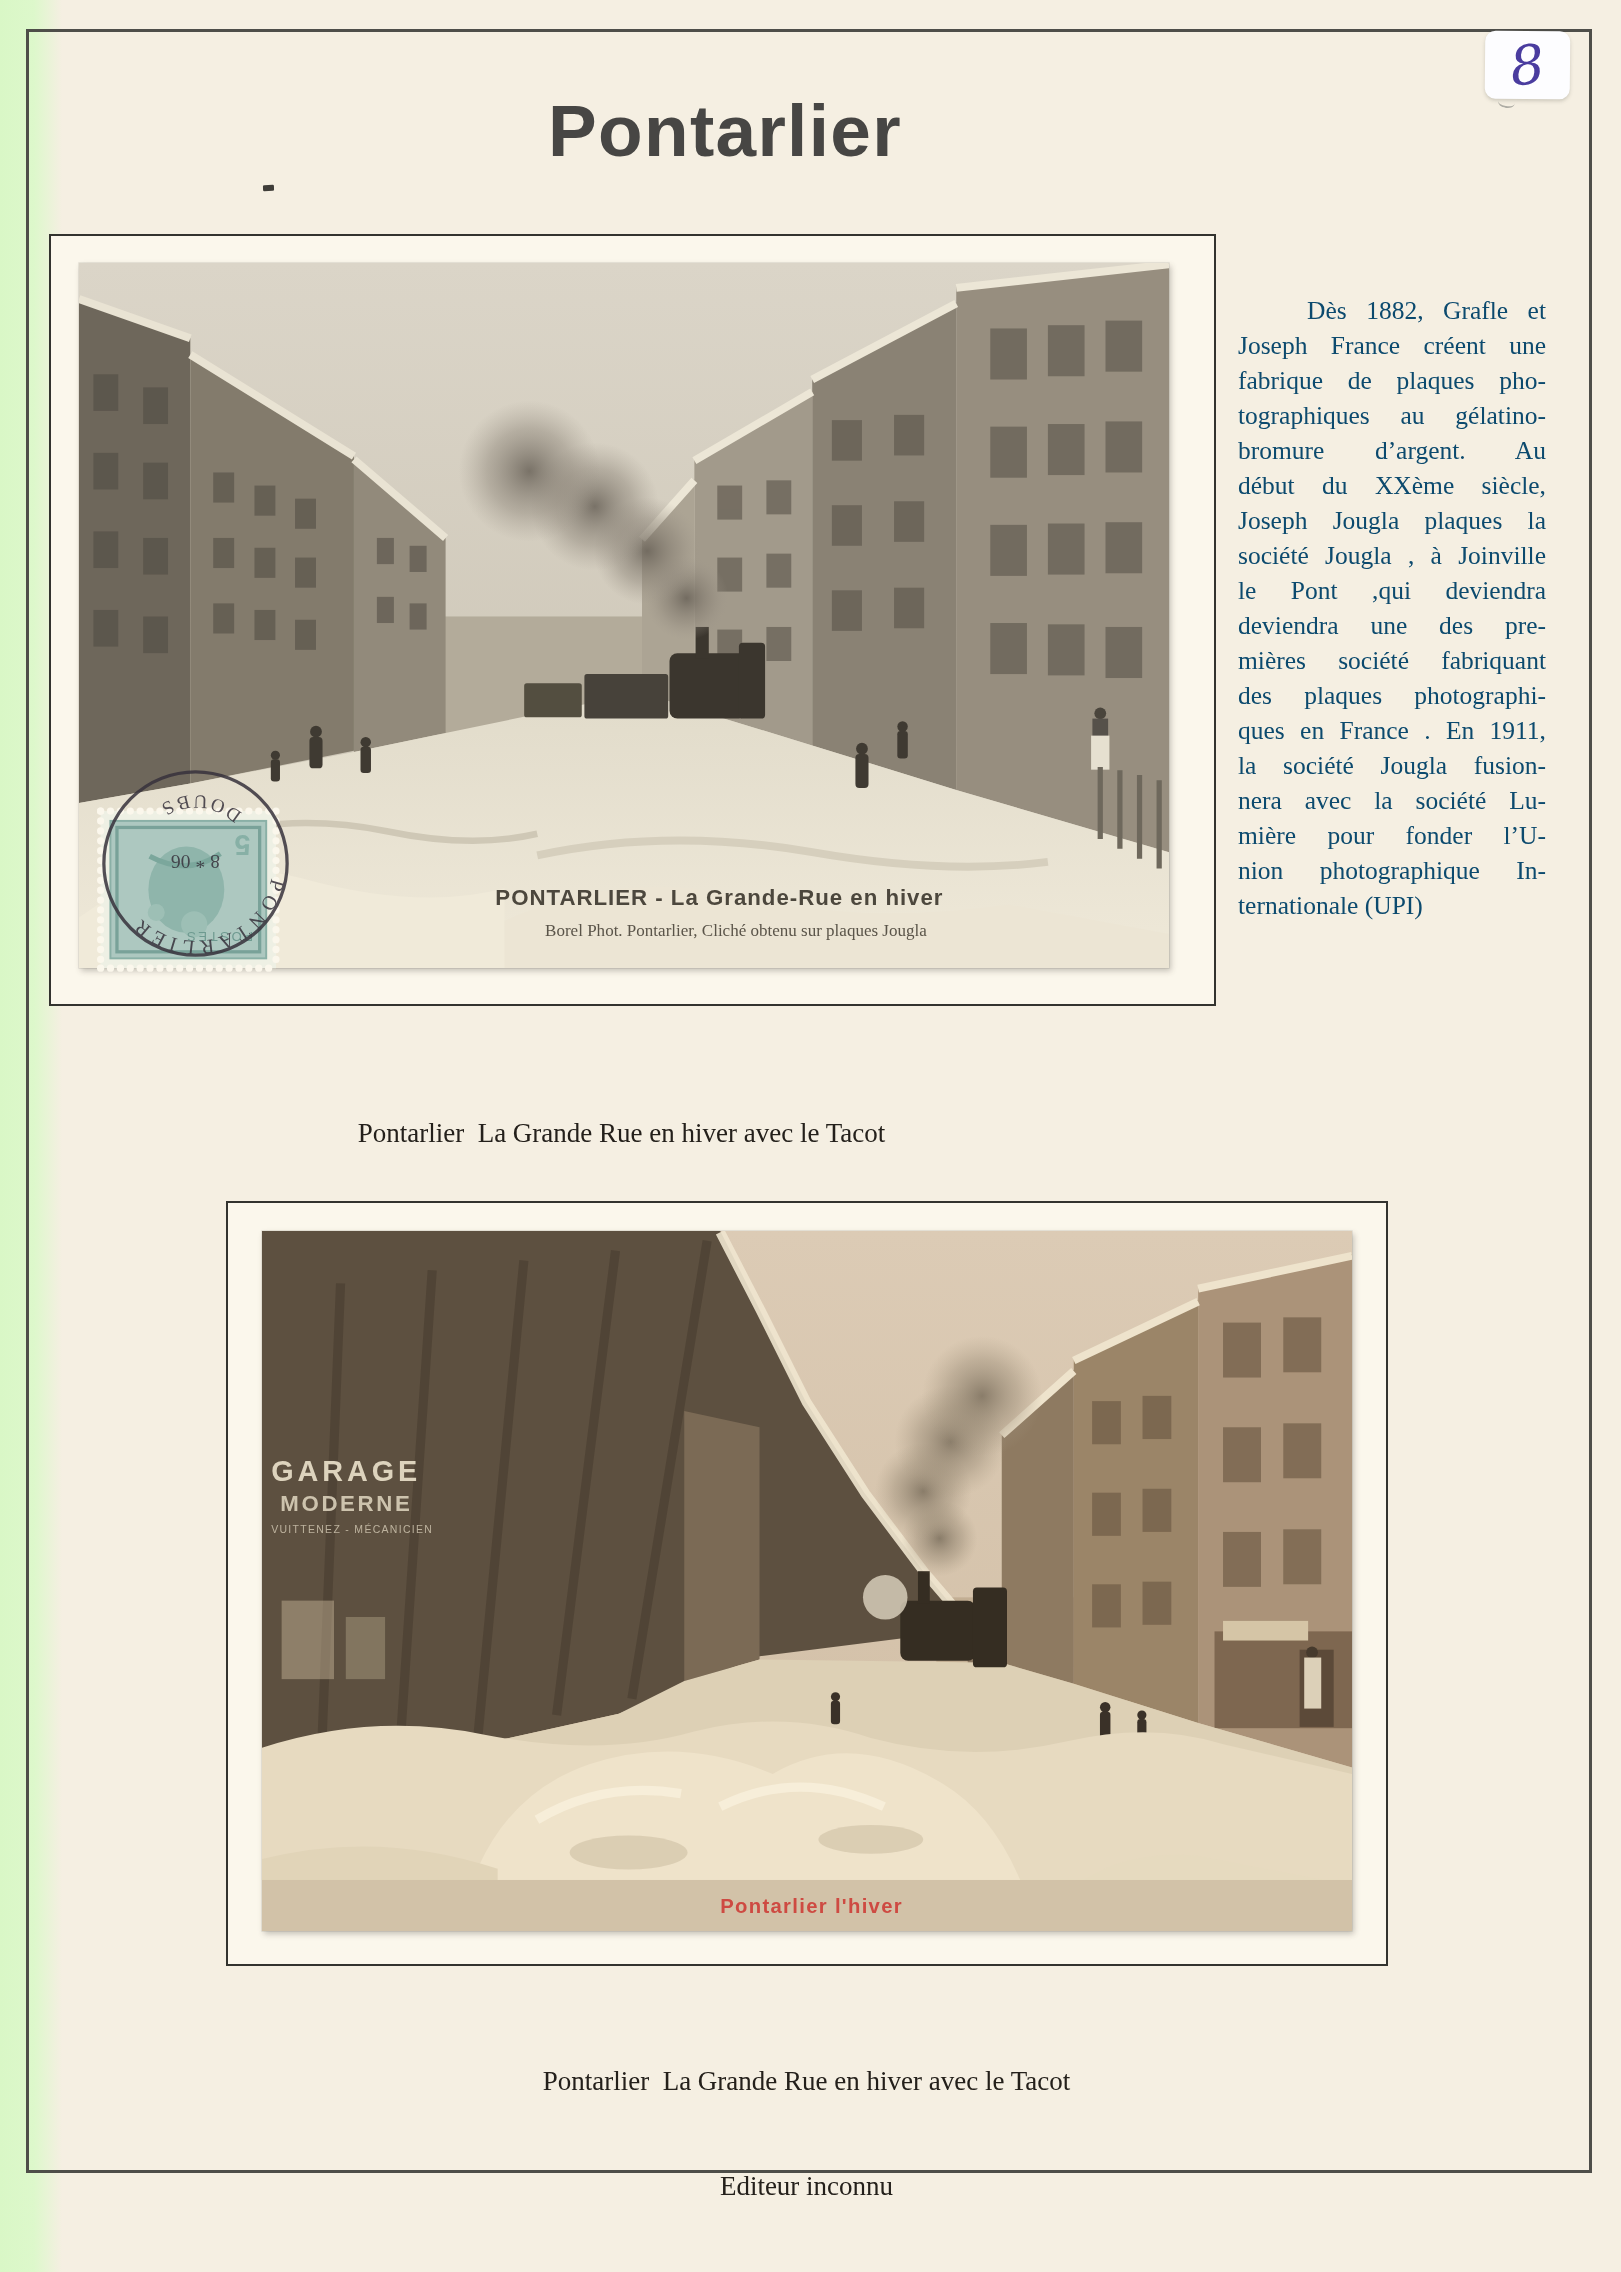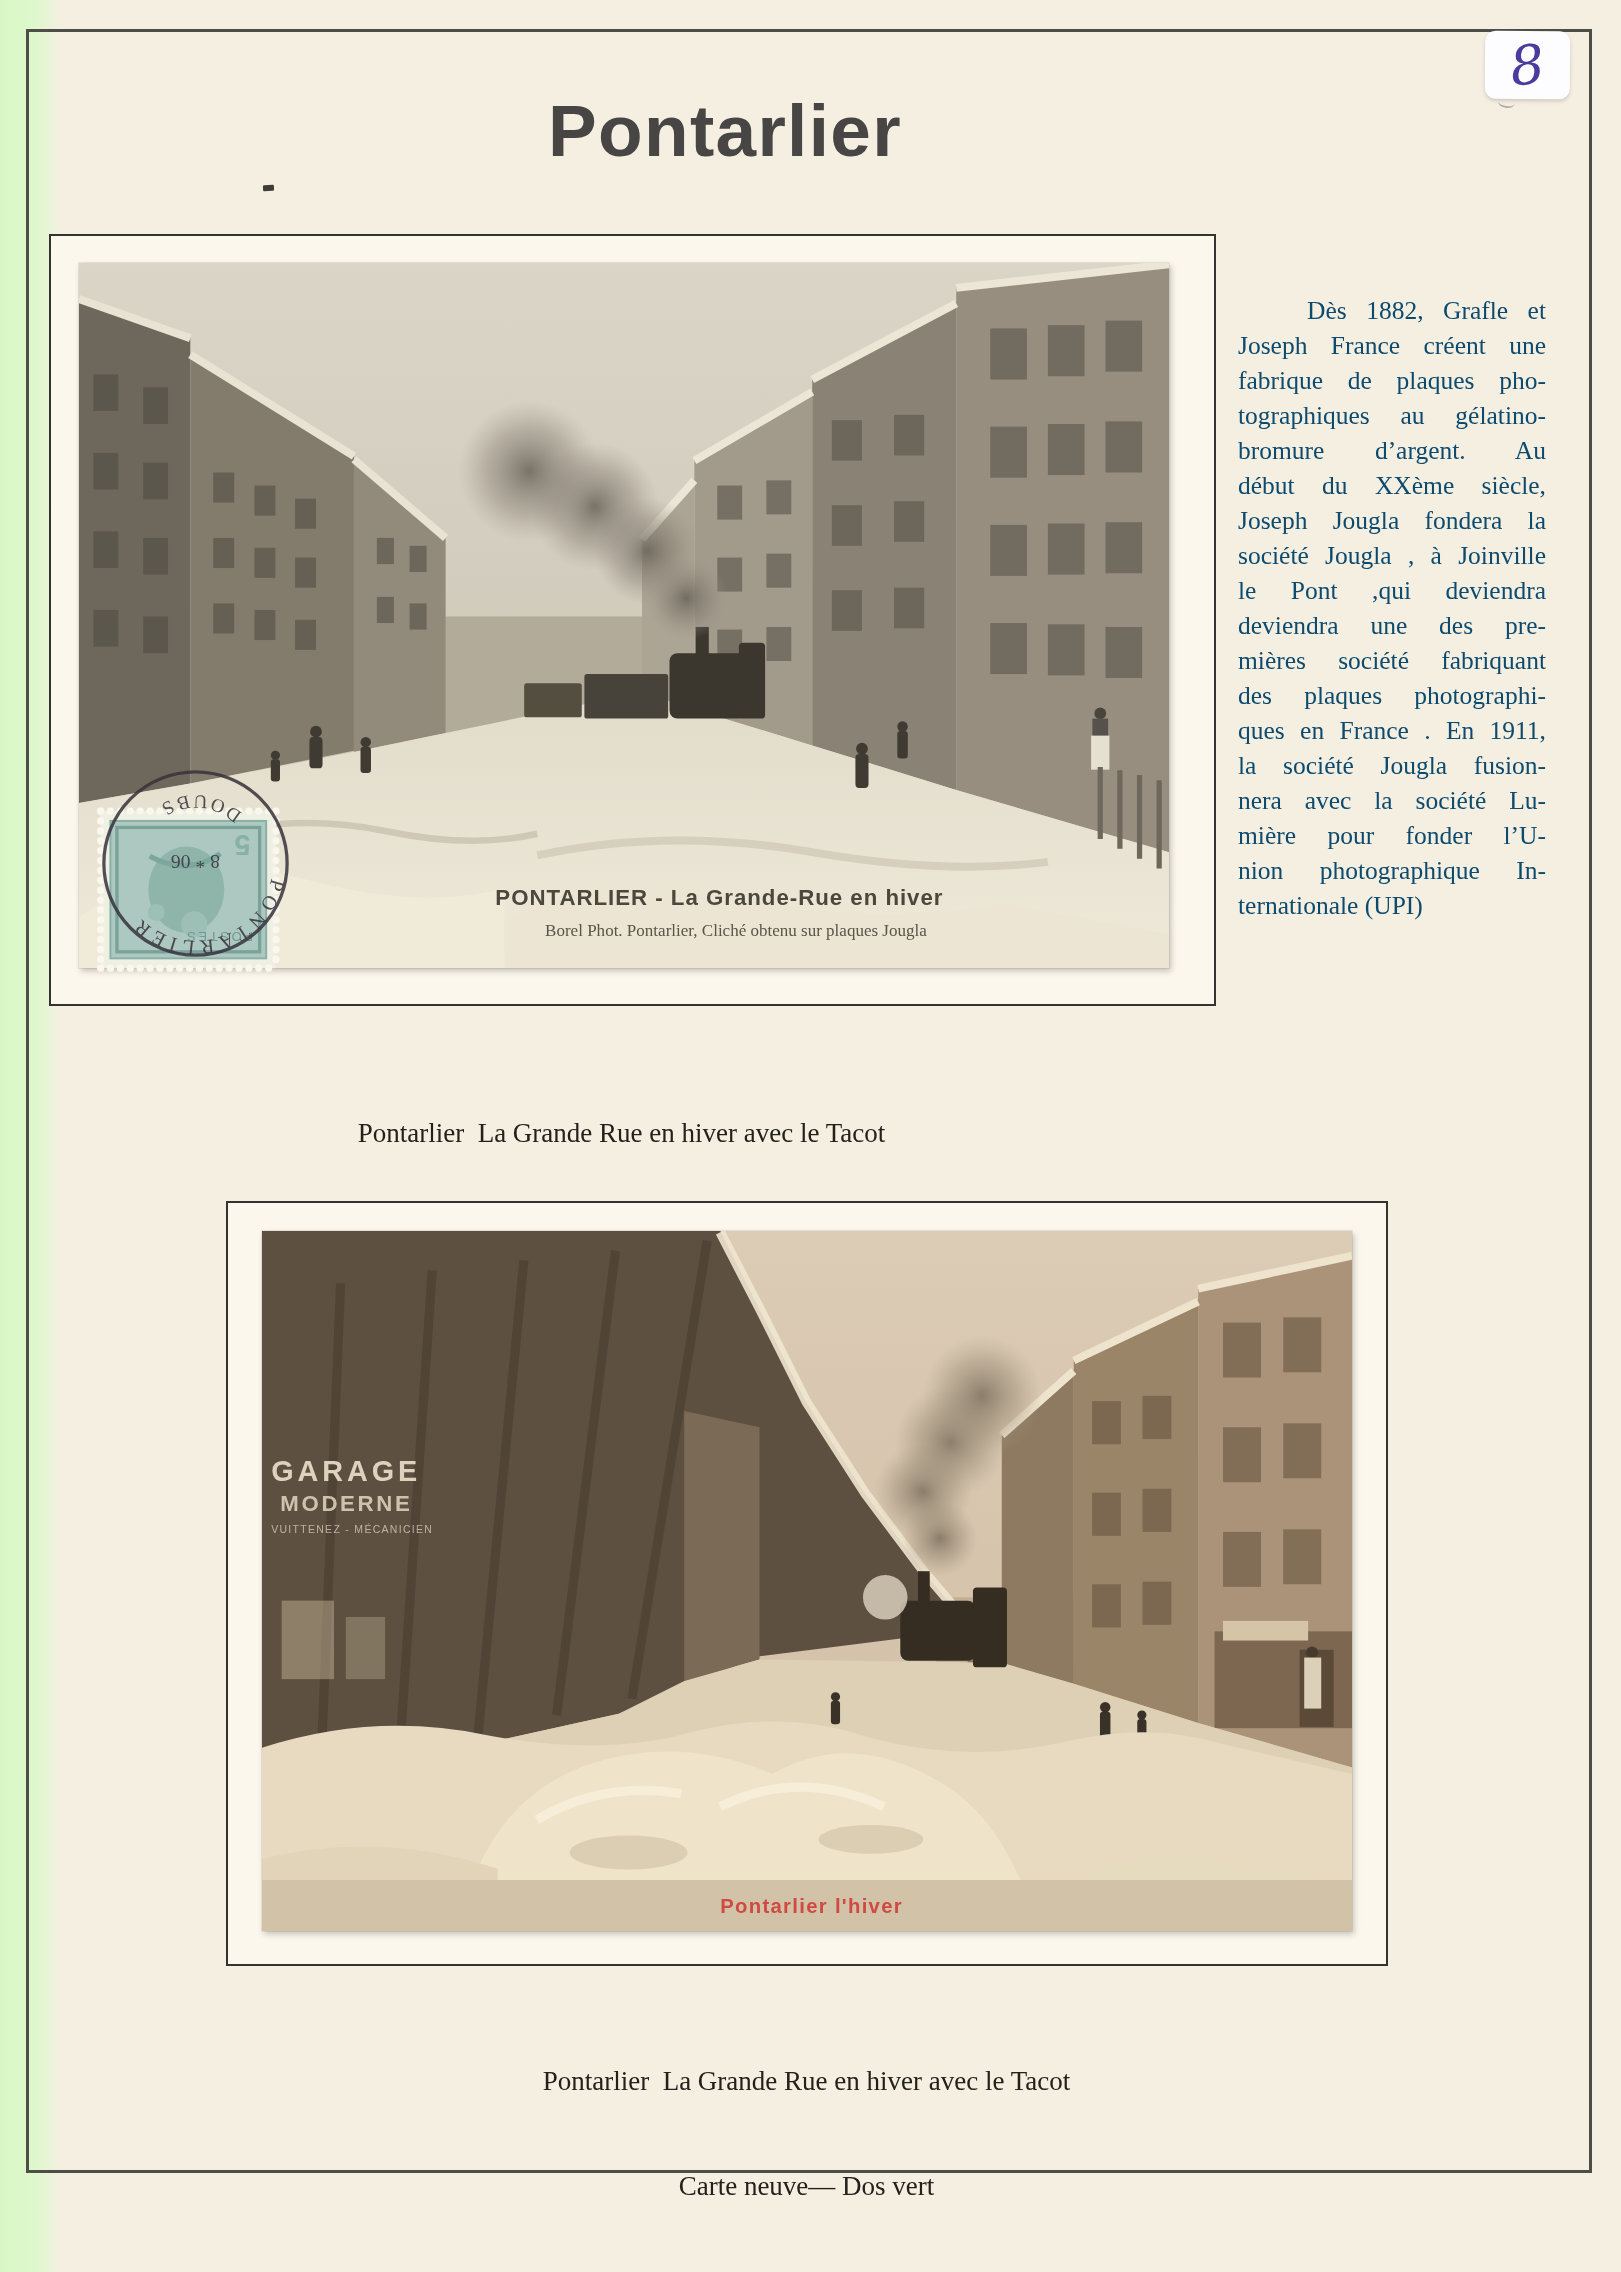--- a/index.html
+++ b/index.html
@@ -217,21 +217,21 @@
     <div>Borel Phot. Pontarlier, Cliché obtenu sur plaques Jougla</div>
   </div>
 
   <aside class="side-text">
     <div class="bt-line first">Dès 1882, Grafle et</div>
     <div class="bt-line">Joseph France créent une</div>
     <div class="bt-line">fabrique de plaques pho-</div>
     <div class="bt-line">tographiques au gélatino-</div>
     <div class="bt-line">bromure d’argent. Au</div>
     <div class="bt-line">début du XXème siècle,</div>
-    <div class="bt-line">Joseph Jougla fondera la</div>
+    <div class="bt-line">Joseph Jougla plaques la</div>
     <div class="bt-line">société Jougla , à Joinville</div>
     <div class="bt-line">le Pont ,qui deviendra</div>
     <div class="bt-line">deviendra une des pre-</div>
     <div class="bt-line">mières société fabriquant</div>
     <div class="bt-line">des plaques photographi-</div>
     <div class="bt-line">ques en France . En 1911,</div>
     <div class="bt-line">la société Jougla fusion-</div>
     <div class="bt-line">nera avec la société Lu-</div>
     <div class="bt-line">mière pour fonder l’U-</div>
     <div class="bt-line">nion photographique In-</div>
@@ -323,17 +323,16 @@
       <path d="M0,960 Q180,915 360,975 L360,1070 0,1070 Z" fill="#e1d4b8"></path>
       <path d="M1185,1070 Q1260,940 1430,955 L1665,1000 1665,1070 Z" fill="#e6dabf"></path>
 
       <rect x="0" y="992" width="1665" height="78" fill="#d2c2a8"></rect>
       <text x="700" y="1042" font-family="Liberation Sans, sans-serif" font-weight="bold" font-size="31" letter-spacing="2" fill="#ce4a42">Pontarlier l'hiver</text>
     </svg>
   </section>
 
   <div class="caption caption2">
     <div>Pontarlier  La Grande Rue en hiver avec le Tacot</div>
-    <div>Carte neuve— Dos vert</div>
     <div>Editeur inconnu</div>
   </div>
 </div>
 
 
 </body></html>

